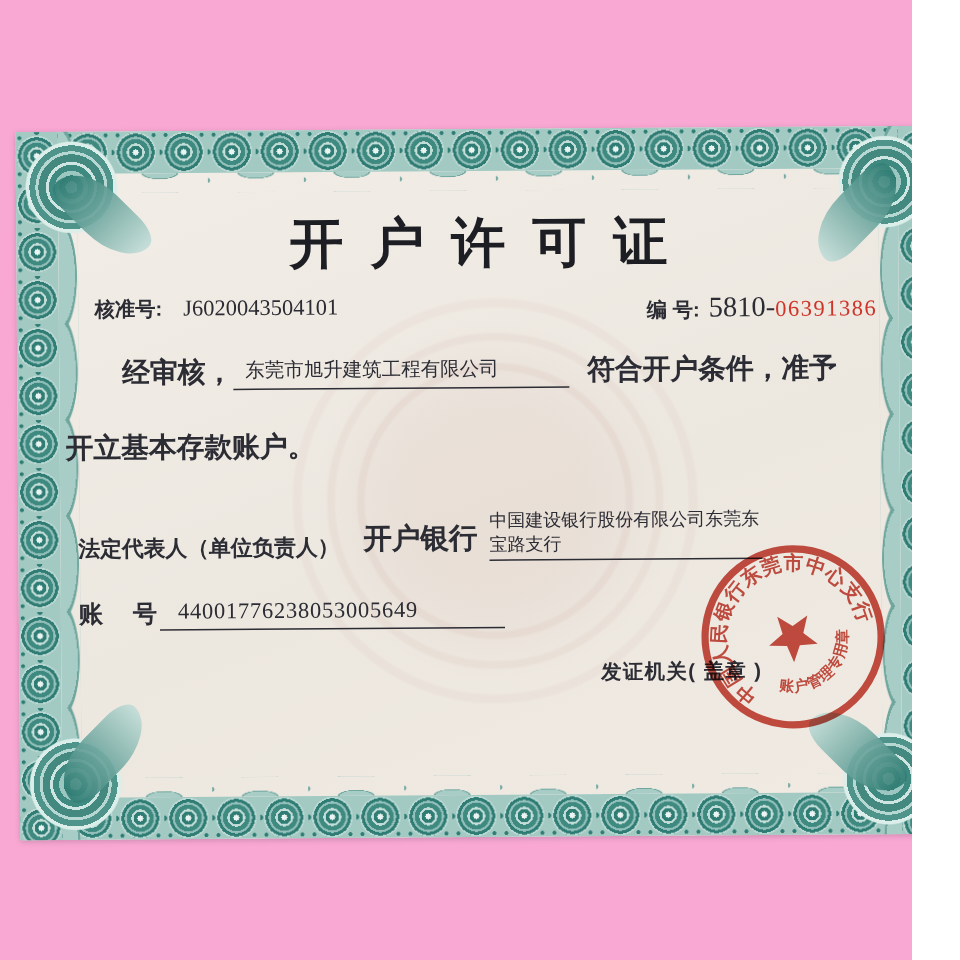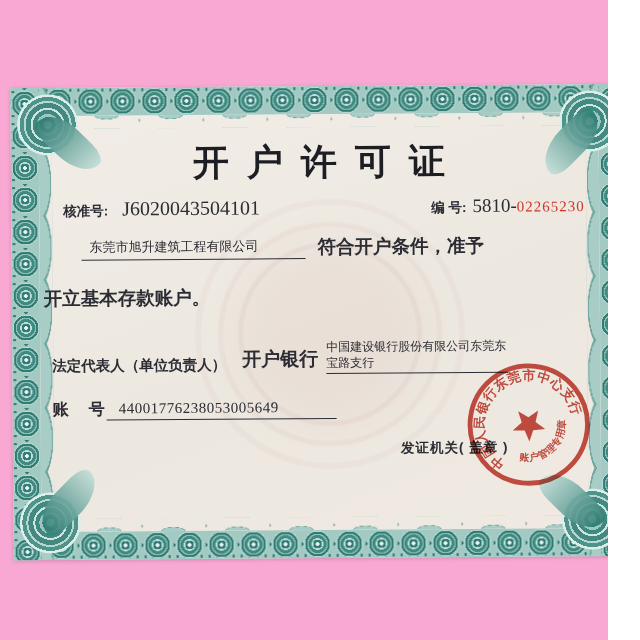--- a/index.html
+++ b/index.html
@@ -64,21 +64,21 @@
   .corner-bl{left:0;bottom:0;transform:rotate(270deg);}
 
   
   .content{position:absolute;inset:0;}
   .title{position:absolute;top:52px;left:0;width:100%;text-align:center;
     font-family:"Liberation Serif","DejaVu Serif",serif;font-weight:700;
     font-size:36px;letter-spacing:18px;padding-left:18px;box-sizing:border-box;color:#1d1d24;}
 
   .row-approval{position:absolute;top:110px;left:52px;font-size:13.5px;}
   .row-approval .lbl{font-weight:700;}
-  .row-approval .val{font-family:"Liberation Serif",serif;font-size:20px;margin-left:14px;}
+  .row-approval .val{font-family:"Liberation Serif",serif;font-size:15px;margin-left:14px;}
 
   .row-serial{position:absolute;top:110px;left:420px;font-size:13.5px;}
   .row-serial .lbl{font-weight:700;}
   .row-serial .pre{font-family:"Liberation Serif",serif;font-size:19px;margin-left:6px;}
   .row-serial .red{font-family:"Liberation Serif",serif;font-size:15px;color:#cf3428;letter-spacing:1px;}
 
   .row-body1{position:absolute;top:148px;left:70px;display:flex;align-items:flex-end;}
   .row-body1 .prefix,.row-body1 .suffix{font-size:18.5px;font-weight:700;white-space:nowrap;}
   .row-body1 .company{width:212px;border-bottom:1.5px solid #2c2c34;font-size:13px;
     padding:0 4px 3px 8px;white-space:nowrap;}
@@ -126,24 +126,25 @@
 
     <div class="content">
 
       <div class="title">开户许可证</div>
 
       <div class="row-approval">
         <span class="lbl">核准号:</span><span class="val">J6020043504101</span>
       </div>
 
       <div class="row-serial">
-        <span class="lbl">编 号:</span><span class="pre">5810-</span><span class="red">02265230</span>
+        <span class="lbl">编 号:</span><span class="pre">5810-</span><span class="red">06391386</span>
       </div>
 
       <div class="row-body1">
+        <span class="prefix">经审核，</span>
         <span class="company">东莞市旭升建筑工程有限公司</span>
         <span class="suffix">符合开户条件，准予</span>
       </div>
 
       <div class="row-body2">开立基本存款账户。</div>
 
       <div class="row-rep">
         <span class="lbl">法定代表人（单位负责人）</span>
         <span class="bank-group">
           <span class="lbl">开户银行</span>

